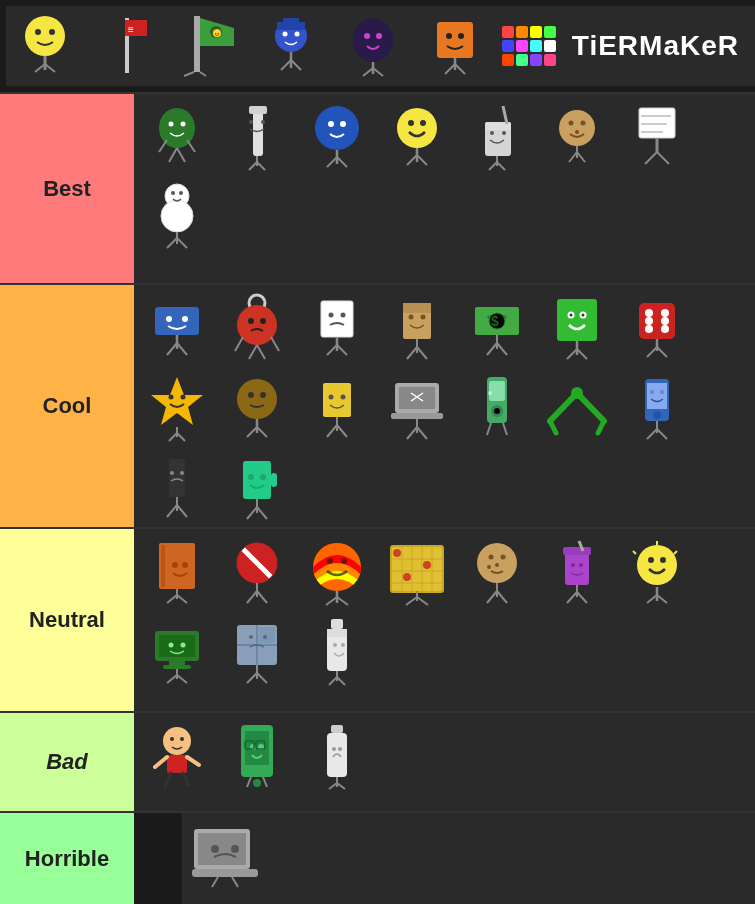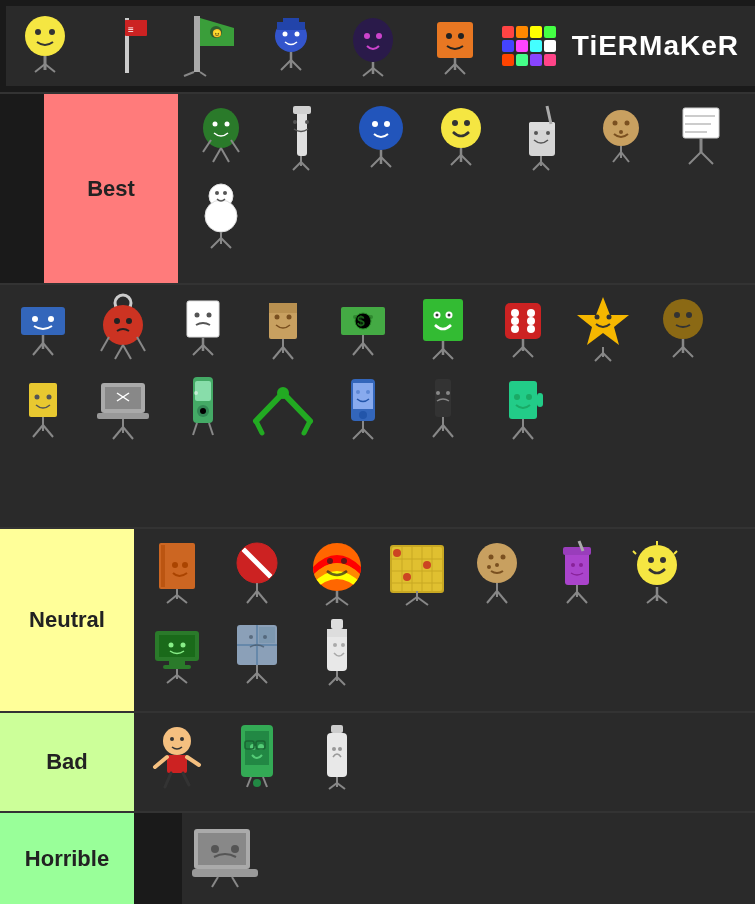--- a/index.html
+++ b/index.html
@@ -44,21 +44,21 @@
       flex-wrap: wrap;
       align-content: flex-start;
       padding: 4px;
       gap: 2px;
     }
 
     
     .tier-best { background-color: #ff7b7b; }
     .tier-cool { background-color: #ffb347; }
     .tier-neutral { background-color: #ffff99; align-items: center; }
-    .tier-bad { background-color: #ccff99; }
+    .tier-bad { background-color: #ccff99; font-style: italic; }
     .tier-horrible { background-color: #99ff99; }
 
     .tiermaker-logo {
       display: flex;
       align-items: center;
       gap: 16px;
     }
 
     .logo-grid {
       display: grid;
@@ -188,21 +188,21 @@
           <div class="logo-dot" style="background:#ff4400;"></div>
           <div class="logo-dot" style="background:#44ff88;"></div>
           <div class="logo-dot" style="background:#8844ff;"></div>
           <div class="logo-dot" style="background:#ff4488;"></div>
         </div>
         <span class="logo-text">TiERMaKeR</span>
       </div>
     </div>
   </div>
 
-  <div class="tier-row" style="min-height:180px; flex:2.5;padding-left:44px;">
+  <div class="tier-row" style="min-height:180px; flex:2.5;">
     <div class="tier-label tier-best">
       <span>Best</span>
     </div>
     <div class="tier-content">
 
       <div class="char-container">
         <svg width="56" height="70" viewBox="0 0 56 70">
           <ellipse cx="28" cy="26" rx="18" ry="20" fill="#2a7a2a"></ellipse>
           <circle cx="22" cy="22" r="2.5" fill="white"></circle>
           <circle cx="34" cy="22" r="2.5" fill="white"></circle>
@@ -299,20 +299,23 @@
           <path d="M24 17 Q28 21 32 17" stroke="#555" stroke-width="1.5" fill="none"></path>
           <line x1="28" y1="50" x2="28" y2="62" stroke="#888" stroke-width="2"></line>
           <line x1="28" y1="56" x2="18" y2="66" stroke="#888" stroke-width="2"></line>
           <line x1="28" y1="56" x2="38" y2="66" stroke="#888" stroke-width="2"></line>
         </svg>
       </div>
     </div>
   </div>
 
   <div class="tier-row" style="min-height:240px; flex:3.2;">
+    <div class="tier-label tier-cool">
+      <span>Cool</span>
+    </div>
     <div class="tier-content">
 
       <div class="char-container">
         <svg width="56" height="70" viewBox="0 0 56 70">
           <rect x="6" y="14" width="44" height="28" rx="3" fill="#3366bb"></rect>
           <circle cx="20" cy="26" r="3" fill="white"></circle>
           <circle cx="36" cy="26" r="3" fill="white"></circle>
           <path d="M19 33 Q28 39 37 33" stroke="white" stroke-width="2" fill="none"></path>
           <line x1="28" y1="42" x2="28" y2="56" stroke="#888" stroke-width="2.5"></line>
           <line x1="28" y1="50" x2="18" y2="62" stroke="#888" stroke-width="2"></line>

